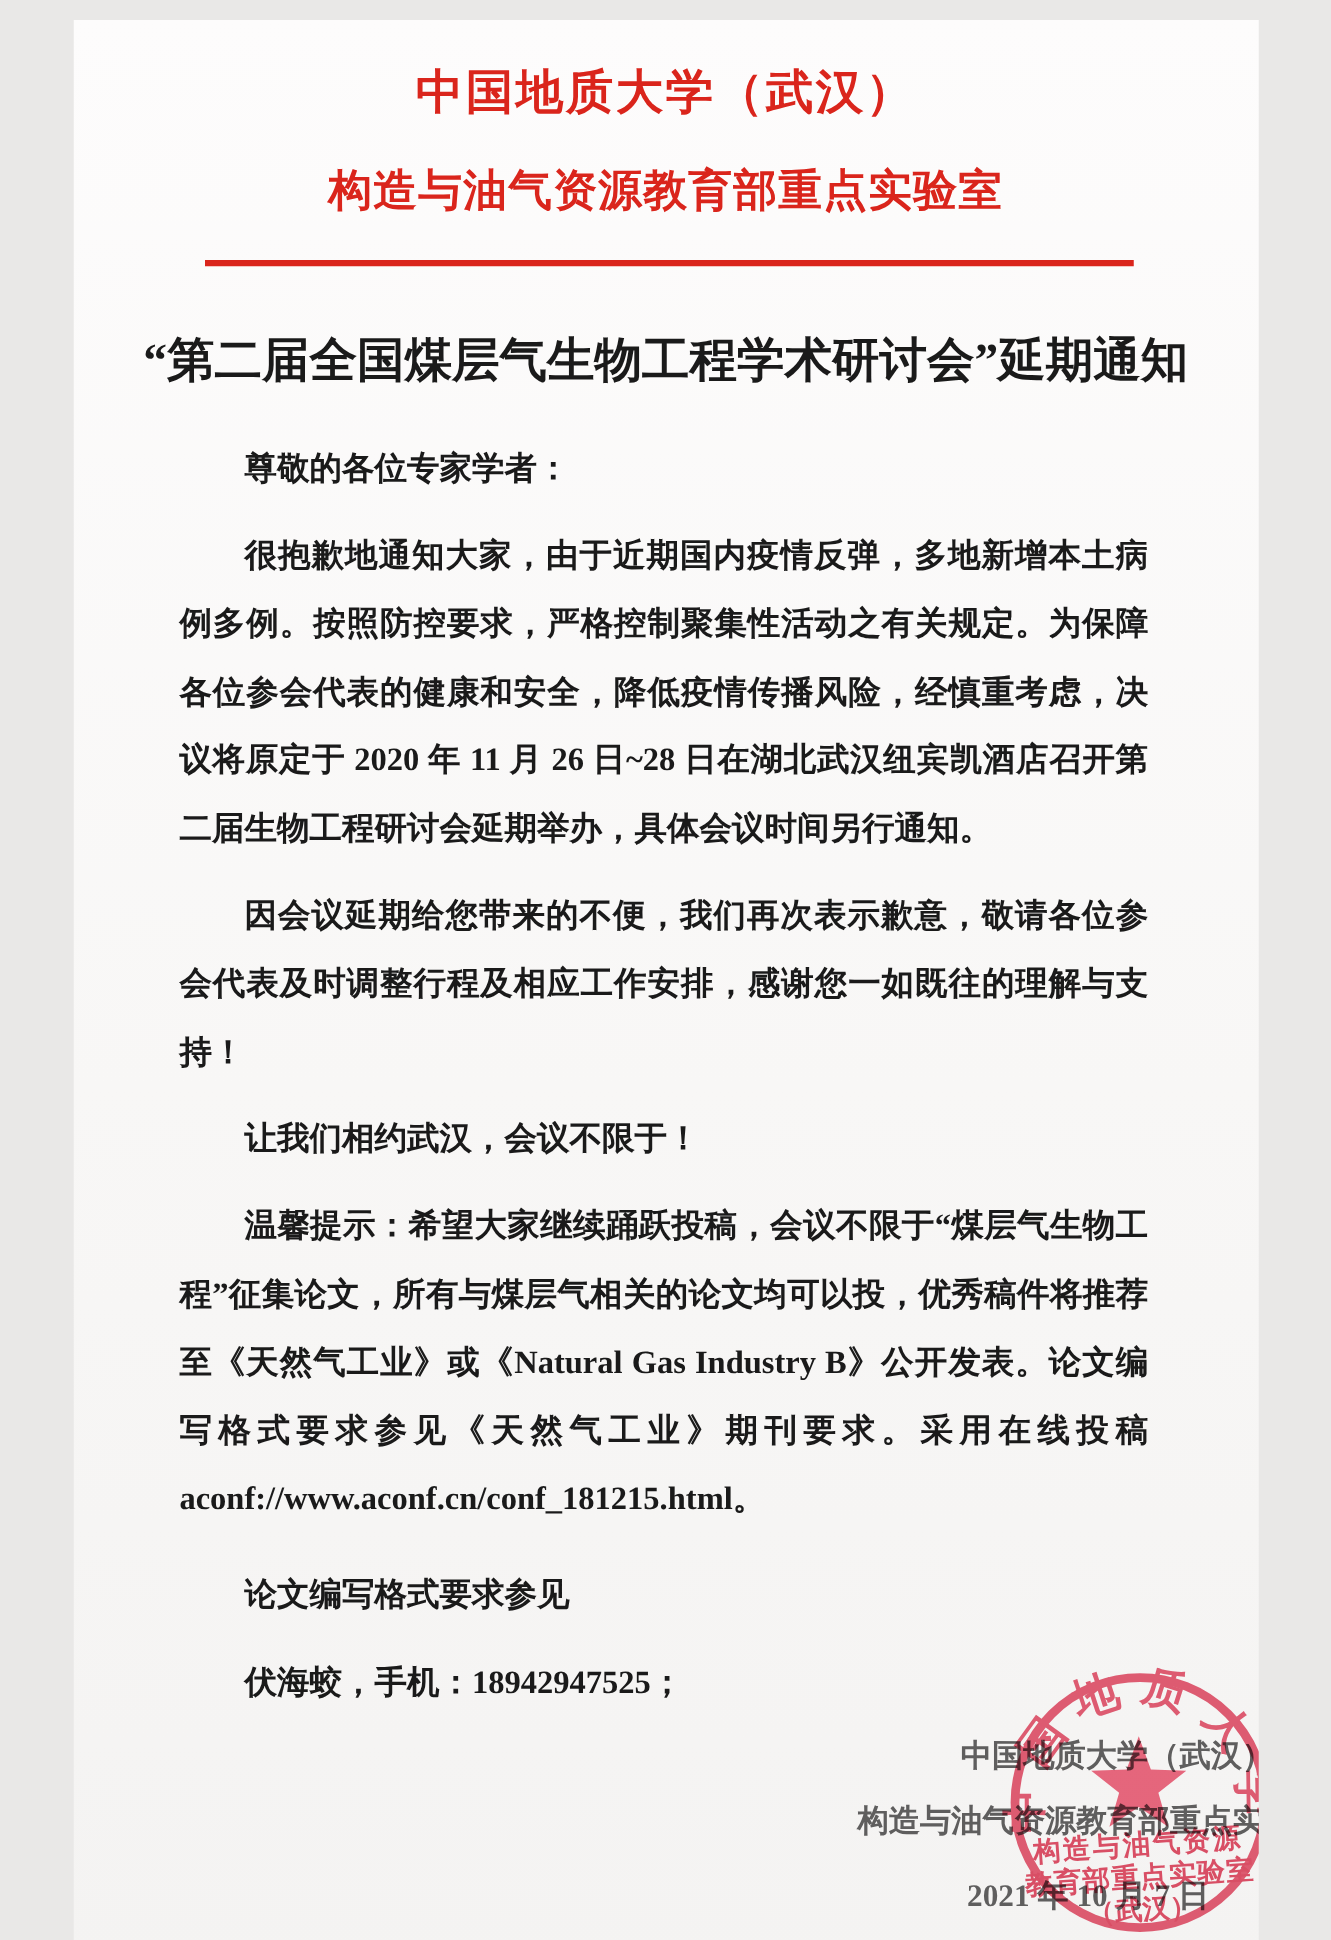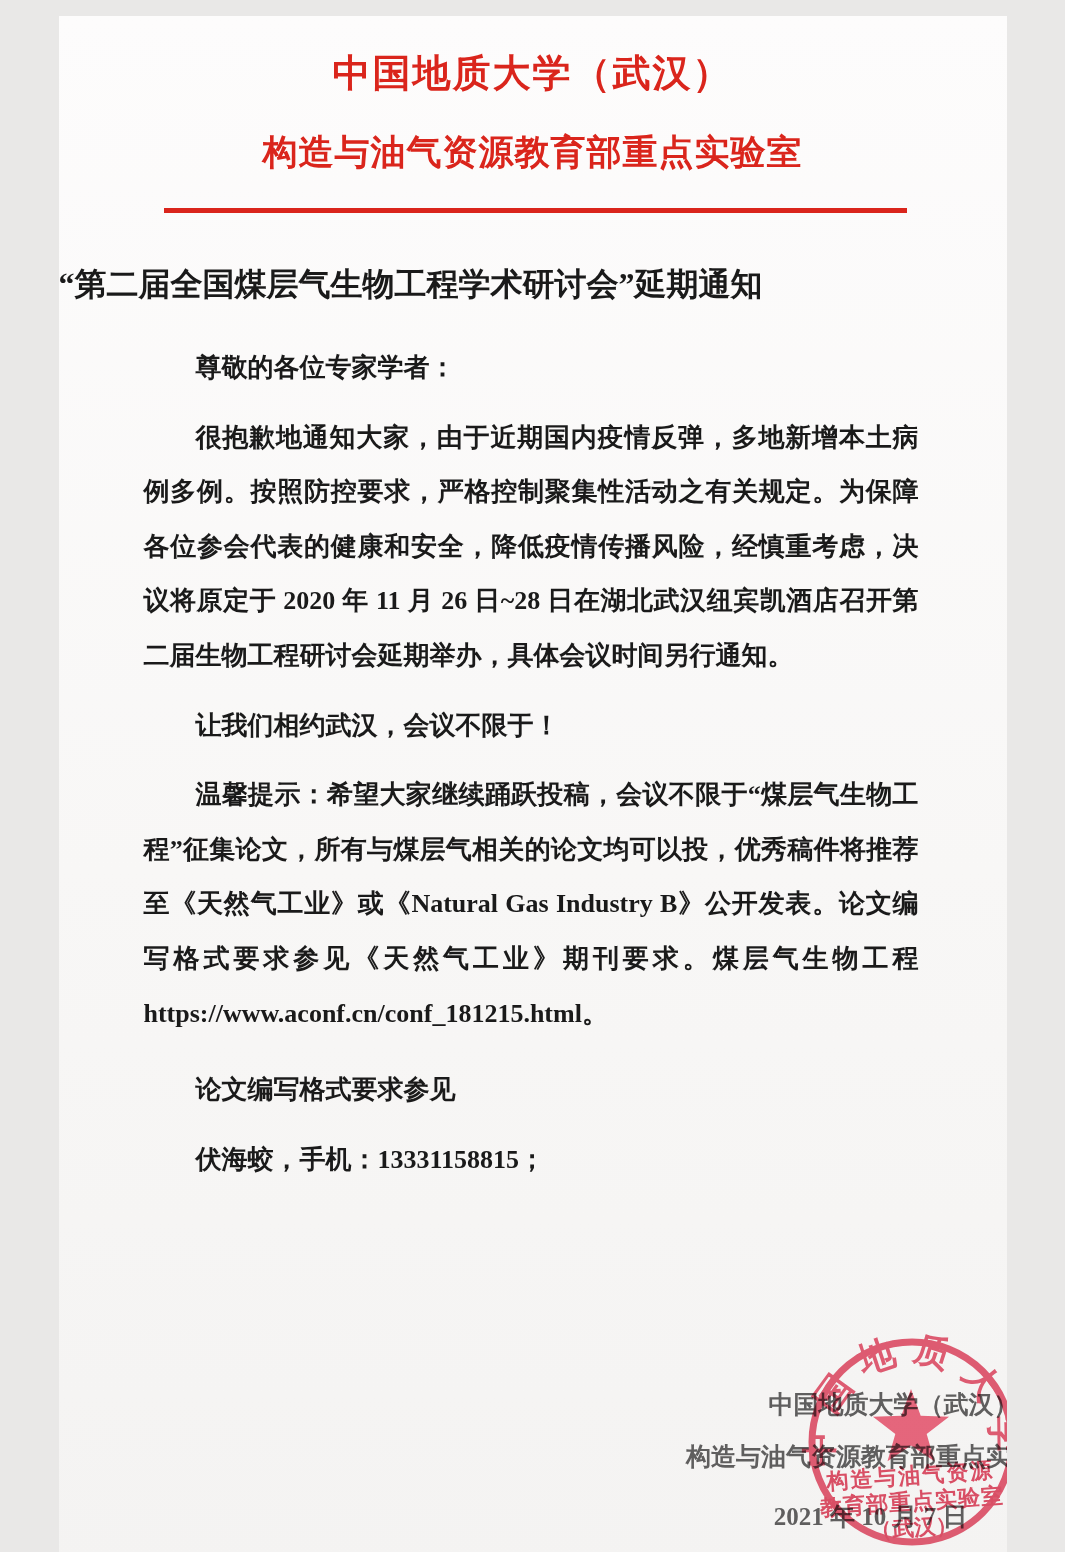--- a/index.html
+++ b/index.html
@@ -19,21 +19,22 @@
     padding-top:32px;
   }
   .letter-head .org{font-size:38px;letter-spacing:2px;}
   .letter-head .lab{font-size:35px;margin-top:30px;letter-spacing:1px;}
   .head-rule{
     height:5px;
     background:#da251c;
     margin:32px 100px 0 105px;
   }
   .notice-title{
-    font-size:32px;
+    text-align:center;
+    font-size:38px;
     font-weight:bold;
     margin-top:50px;
   }
   .body-text{
     margin:0 88px 0 85px;
     font-size:26px;
     line-height:2.1;
     font-weight:600;
     text-align:justify;
   }
@@ -67,24 +68,25 @@
     <div class="lab">构造与油气资源教育部重点实验室</div>
   </div>
 
   <div class="head-rule"></div>
 
   <div class="notice-title">“第二届全国煤层气生物工程学术研讨会”延期通知</div>
 
   <div class="body-text">
     <div class="salutation">尊敬的各位专家学者：</div>
     <p>很抱歉地通知大家，由于近期国内疫情反弹，多地新增本土病例多例。按照防控要求，严格控制聚集性活动之有关规定。为保障各位参会代表的健康和安全，降低疫情传播风险，经慎重考虑，决议将原定于 2020 年 11 月 26 日~28 日在湖北武汉纽宾凯酒店召开第二届生物工程研讨会延期举办，具体会议时间另行通知。</p>
+    <p>因会议延期给您带来的不便，我们再次表示歉意，敬请各位参会代表及时调整行程及相应工作安排，感谢您一如既往的理解与支持！</p>
     <p>让我们相约武汉，会议不限于！</p>
-    <p>温馨提示：希望大家继续踊跃投稿，会议不限于“煤层气生物工程”征集论文，所有与煤层气相关的论文均可以投，优秀稿件将推荐至《天然气工业》或《Natural Gas Industry B》公开发表。论文编写格式要求参见《天然气工业》期刊要求。煤层气生物工程 https://www.aconf.cn/conf_181215.html。</p>
+    <p>温馨提示：希望大家继续踊跃投稿，会议不限于“煤层气生物工程”征集论文，所有与煤层气相关的论文均可以投，优秀稿件将推荐至《天然气工业》或《Natural Gas Industry B》公开发表。论文编写格式要求参见《天然气工业》期刊要求。采用在线投稿 aconf://www.aconf.cn/conf_181215.html。</p>
     <p class="contact-line" style="margin-top:22px;">论文编写格式要求参见</p>
-    <p class="contact-line">伏海蛟，手机：13331158815；</p>
+    <p class="contact-line">伏海蛟，手机：18942947525；</p>
   </div>
 
   <div class="sign-line" style="left:835px;top:1372px;">中国地质大学（武汉）</div>
   <div class="sign-line" style="left:815px;top:1424px;">构造与油气资源教育部重点实验室</div>
   <div class="sign-line" style="left:812px;top:1484px;">2021 年 10 月 7 日</div>
 
   <svg class="seal" viewBox="0 0 262 262">
     <circle cx="131" cy="131" r="100" fill="none" stroke="#e4536c" stroke-width="7"></circle>
     <polygon points="130,78 120.3,104.65 91.96,105.64 114.31,123.1 106.5,150.36 130,134.5 153.5,150.36 145.69,123.1 168.04,105.64 139.7,104.65" fill="#ee5f78"></polygon>
     <defs>

